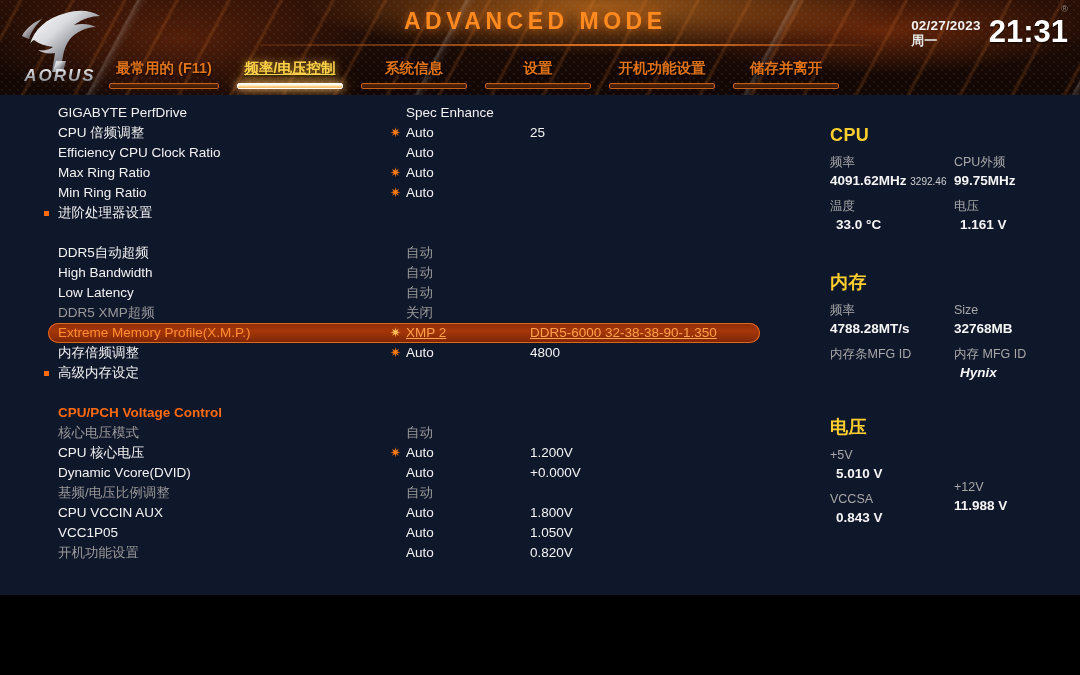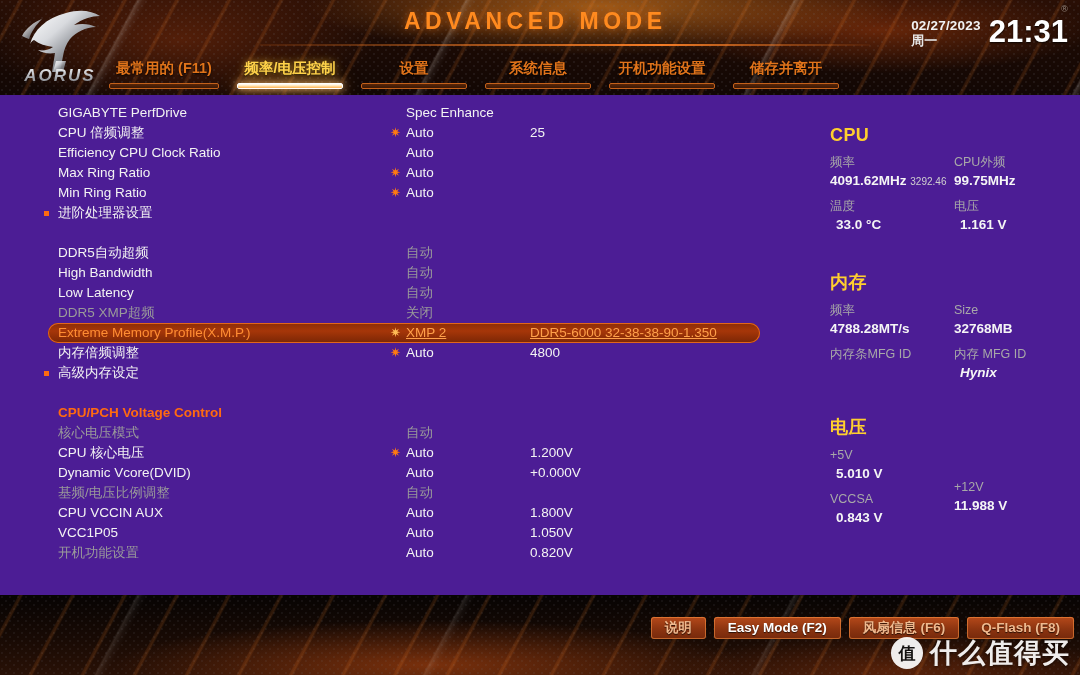--- a/index.html
+++ b/index.html
@@ -54,29 +54,29 @@
   .dt-day{font-size:13px;color:#e8e8e8;font-weight:bold;}
   .dt-time{font-size:31px;font-weight:bold;color:#fff;line-height:1;letter-spacing:0px;
     text-shadow:0 1px 2px rgba(0,0,0,.8);}
   .reg-mark{position:absolute;right:12px;top:4px;font-size:9px;color:#9a8c82;}
 
   
   .tabs{position:absolute;left:100px;top:59px;display:flex;align-items:flex-start;}
   .tab{position:relative;text-align:center;cursor:pointer;}
   .tab-label{font-size:14.5px;font-weight:bold;color:#e0731a;
     text-shadow:0 1px 2px rgba(0,0,0,.9);line-height:18px;display:block;}
-  .tab.active .tab-label{color:#ffd24a;text-shadow:0 0 8px rgba(255,200,60,.7),0 1px 2px #000;}
+  .tab.active .tab-label{color:#ffd24a;text-shadow:0 0 8px rgba(255,200,60,.7),0 1px 2px #000;text-decoration:underline;}
   .tab-bar{margin:6px auto 0;height:6px;border-radius:2px;
     background:linear-gradient(180deg,#5a2608,#3a1805);
     border:1px solid #c4611a;box-sizing:border-box;}
   .tab.active .tab-bar{background:linear-gradient(180deg,#ffffff,#ffe9c0 40%,#ffb14d 100%);
     border-color:#fff;box-shadow:0 0 9px rgba(255,200,120,.95),0 0 18px rgba(255,150,50,.6);}
 
   
-  .main{position:absolute;left:0;top:95px;width:1080px;height:500px;background:#4c1d95;}
+  .main{position:absolute;left:0;top:95px;width:1080px;height:500px;background:#0f172a;}
   .rows{position:absolute;left:0;top:8px;width:820px;}
   .row{position:relative;height:20px;line-height:20px;display:flex;align-items:center;}
   .bullet{position:absolute;left:44px;top:8px;width:5px;height:5px;background:#ff6a10;}
   .r-label{position:absolute;left:58px;font-size:13.5px;color:#f3f3f3;white-space:nowrap;}
   .r-label.dim{color:#9a9a9a;}
   .r-label.section{color:#ff6a10;font-weight:bold;}
   .star{position:absolute;left:390px;top:4px;width:11px;height:11px;color:#ff7a10;font-size:13px;
      line-height:11px;}
   .r-val{position:absolute;left:406px;font-size:13.5px;color:#f3f3f3;white-space:nowrap;}
   .r-val.dim{color:#9a9a9a;}
@@ -164,25 +164,25 @@
     <div class="tabs" id="tabs">
         <div class="tab" style="width: 128px;">
           <span class="tab-label">最常用的 (F11)</span>
           <div class="tab-bar" style="width: 110px;"></div>
         </div>
         <div class="tab active" style="width: 124px;">
           <span class="tab-label">频率/电压控制</span>
           <div class="tab-bar" style="width: 106px;"></div>
         </div>
         <div class="tab" style="width: 124px;">
+          <span class="tab-label">系统信息</span>
+          <div class="tab-bar" style="width: 106px;"></div>
+        </div>
+        <div class="tab" style="width: 124px;">
           <span class="tab-label">设置</span>
-          <div class="tab-bar" style="width: 106px;"></div>
-        </div>
-        <div class="tab" style="width: 124px;">
-          <span class="tab-label">系统信息</span>
           <div class="tab-bar" style="width: 106px;"></div>
         </div>
         <div class="tab" style="width: 124px;">
           <span class="tab-label">开机功能设置</span>
           <div class="tab-bar" style="width: 106px;"></div>
         </div>
         <div class="tab" style="width: 124px;">
           <span class="tab-label">储存并离开</span>
           <div class="tab-bar" style="width: 106px;"></div>
         </div>
@@ -352,29 +352,14 @@
         </div>
         <div class="s-cell" style="left:0;top:46px;">
           <div class="s-key">VCCSA</div>
           <div class="s-val" style="padding-left:6px;">0.843 V</div>
         </div>
       </div>
     </div>
 
   </div>
 
-  <div class="bottom">
-    <div class="hex" style="opacity:.7;"></div>
-    <div class="streaks"></div>
-    <div class="streaks2" style="opacity:.6;"></div>
-    <div class="btns" id="btns">
-        <div class="btn muted">说明</div>
-        <div class="btn">Easy Mode (F2)</div>
-        <div class="btn muted">风扇信息 (F6)</div>
-        <div class="btn muted">Q-Flash (F8)</div>
-      </div>
-    <div class="watermark">
-      <div class="wm-circle">值</div>
-      <div class="wm-text">什么值得买</div>
-    </div>
-  </div>
 
 </div>
 
 </body></html>

